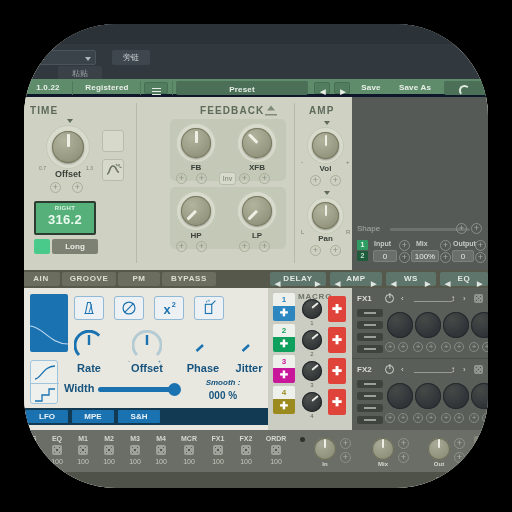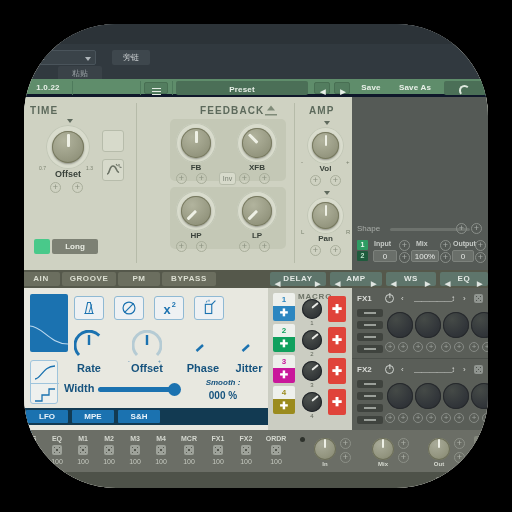--- a/index.html
+++ b/index.html
@@ -313,20 +313,21 @@
         <span>A</span>
         <span class="os-caret"></span>
       </div>
       <div class="os-btn bypass">旁链</div>
       <div class="os-btn paste">粘贴</div>
     </div>
 
     <div class="green-bar">
       <div class="gb-item" style="left:2px;width:44px;">1.0.22</div>
       <div class="gb-sep" style="left:48px;"></div>
+      <div class="gb-item" style="left:52px;width:62px;">Registered</div>
       <div class="gb-sep" style="left:116px;"></div>
       <div class="gb-box" style="left:120px;width:24px;">
         <span class="hamb" style="left:7px;">
                 <i></i>
                 <i></i>
                 <i></i>
               </span>
       </div>
       <div class="gb-sep" style="left:148px;"></div>
       <div class="gb-dark" style="left:152px;width:132px;">
@@ -362,20 +363,24 @@
       <div class="plus" style="left:48px;top:85px;">+</div>
 
       <div class="sqbtn" style="left:78px;top:33px;width:22px;height:22px;"></div>
       <div class="sqbtn" style="left:78px;top:62px;width:22px;height:22px;">
         <svg width="20" height="20" viewBox="0 0 20 20" style="position:absolute;left:0;top:0;">
           <path d="M4 14 C7 14, 6 6, 10 6 C14 6, 13 13, 16 12" stroke="#6b7265" stroke-width="1.6" fill="none"></path>
           <path d="M13 4 l1.5 2 M16 4 l0 2.5 M16.5 7 l2 .5" stroke="#6b7265" stroke-width="1.1" fill="none"></path>
         </svg>
       </div>
 
+      <div class="disp" style="left:10px;top:104px;width:62px;height:34px;">
+        <div class="cap2">RIGHT</div>
+        <div class="val">316.2</div>
+      </div>
       <div class="longled" style="left:10px;top:142px;width:16px;height:15px;"></div>
       <div class="longbtn" style="left:28px;top:142px;width:46px;height:15px;line-height:15px;">Long</div>
 
       <div class="vsep" style="left:112px;top:6px;height:160px;"></div>
 
       <div class="sec-title" style="left:176px;top:8px;">FEEDBACK</div>
       <svg width="14" height="11" viewBox="0 0 14 11" style="position:absolute;left:240px;top:8px;">
         <path d="M1 9 h12 v1.5 h-12 z" fill="#7f8a78"></path>
         <path d="M7 0.5 l4 5 h-8 z" fill="#7f8a78"></path>
       </svg>

